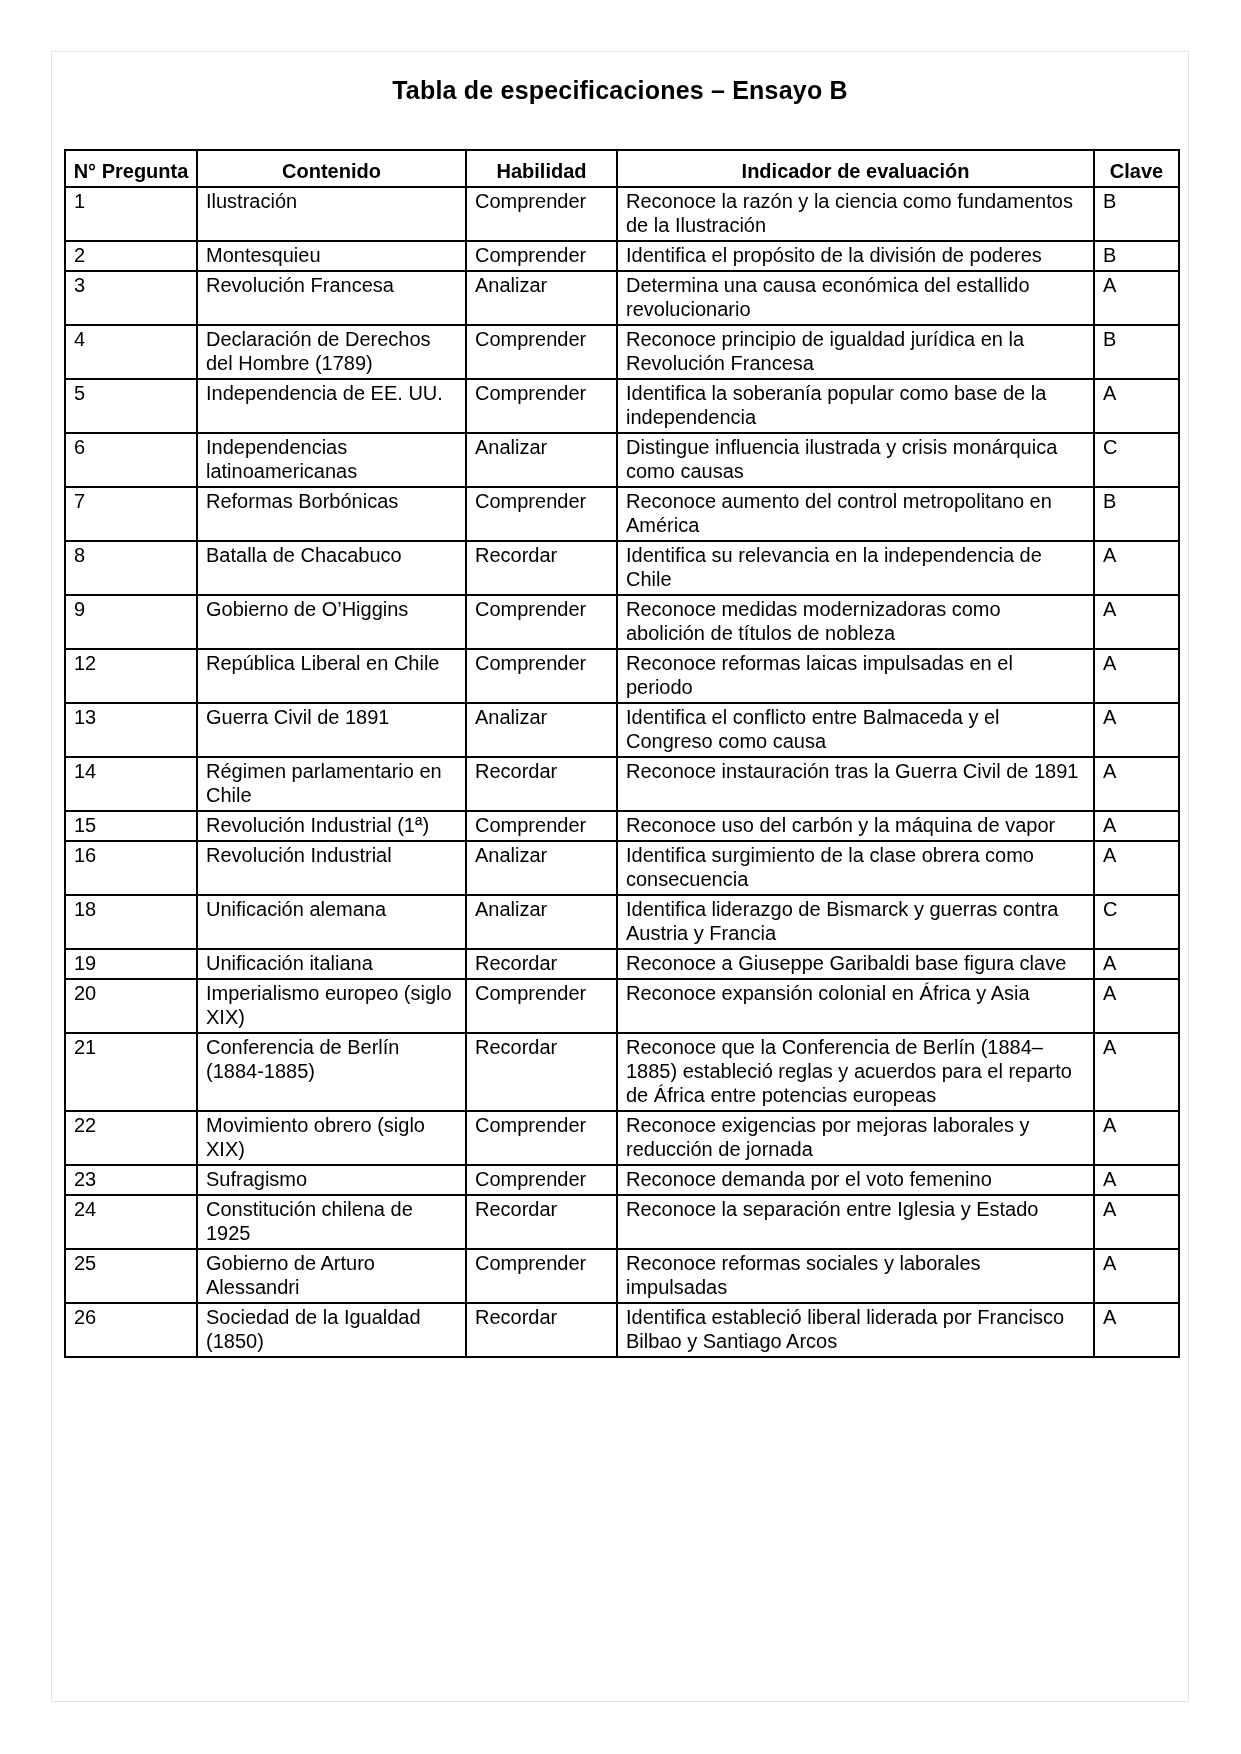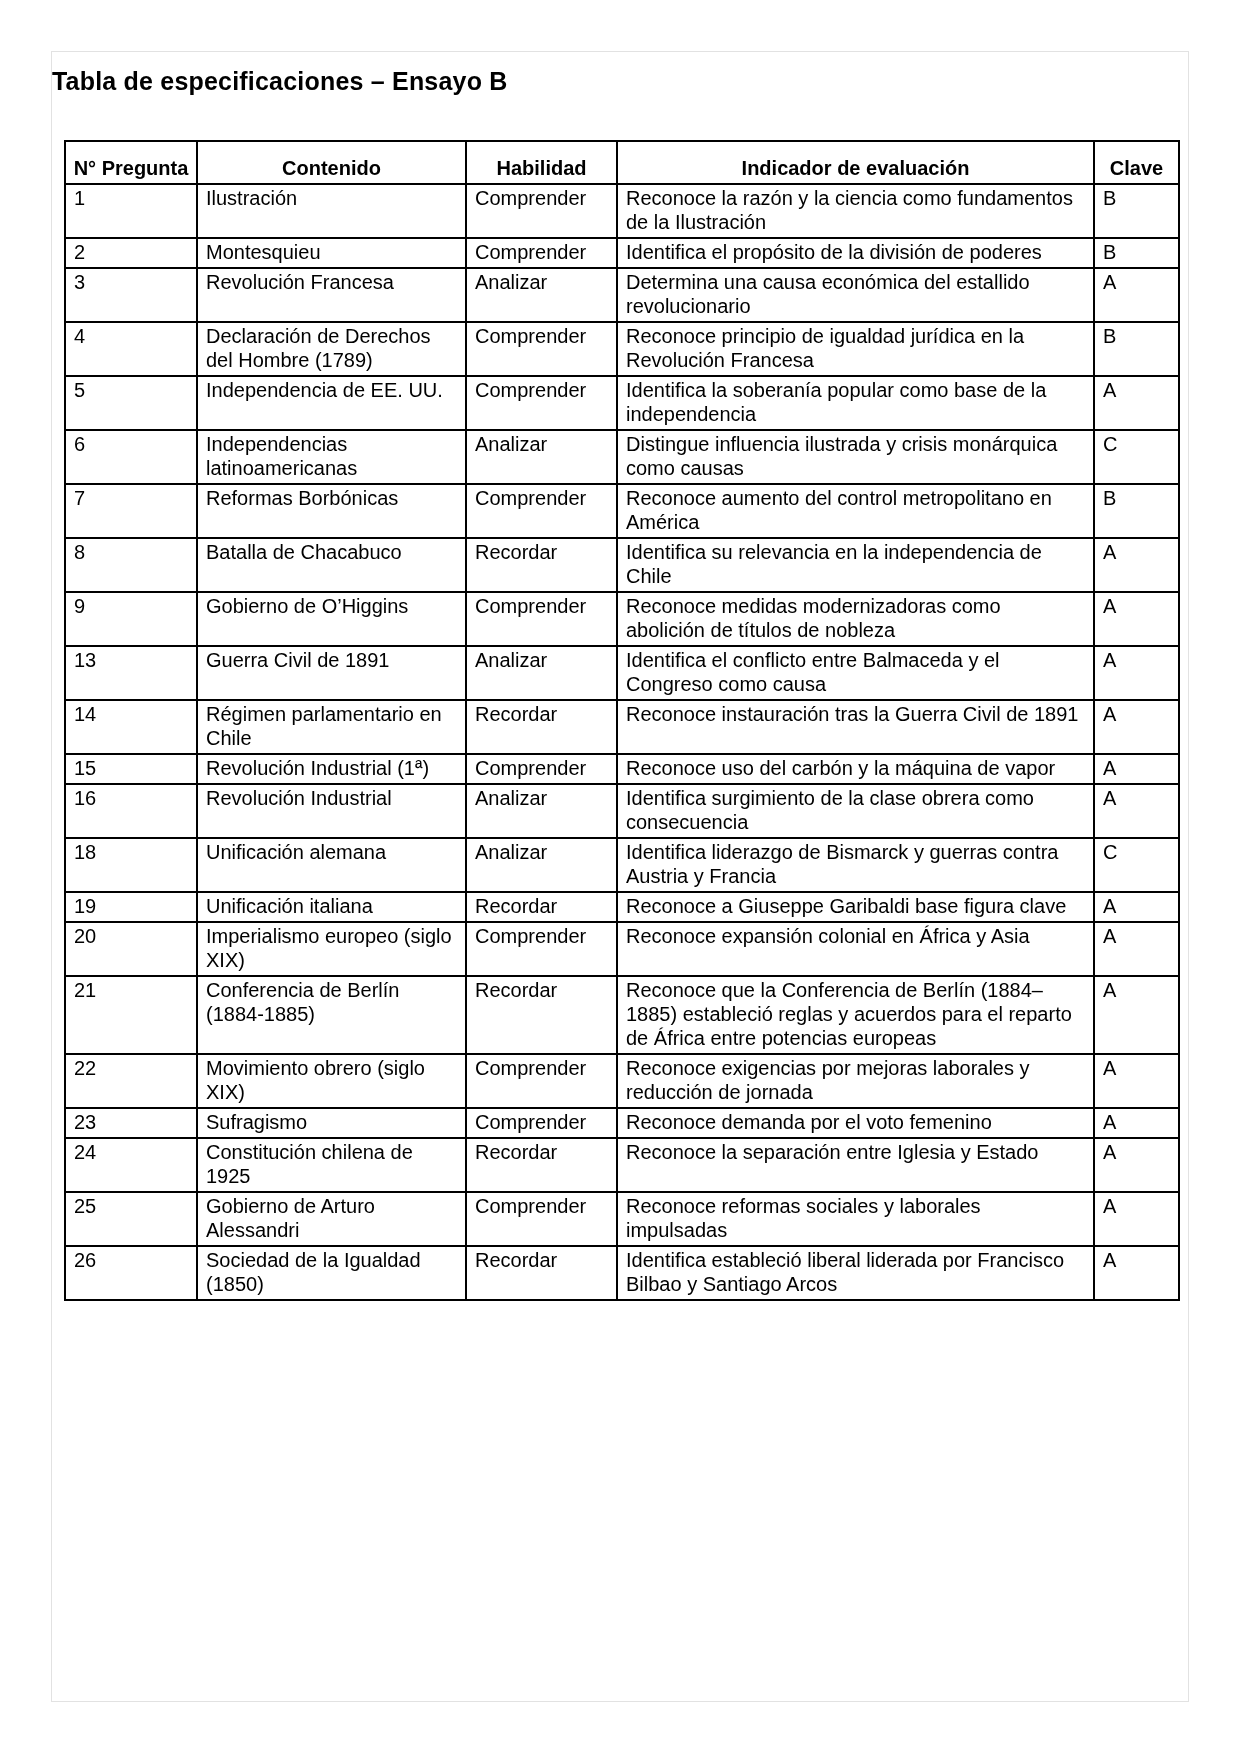--- a/index.html
+++ b/index.html
@@ -13,22 +13,22 @@
   .page {
     position: absolute;
     left: 51px;
     top: 51px;
     width: 1138px;
     height: 1651px;
     background: #ffffff;
     border: 1px solid #e2e2e2;
   }
   .doc-title {
-    margin-top: 15px;
-    text-align: left;
+    margin-top: 24px;
+    text-align: center;
     font-size: 25px;
     line-height: 29px;
     font-weight: bold;
     letter-spacing: 0.2px;
   }
   table.spec-table {
     border-collapse: collapse;
     table-layout: fixed;
     width: 1114px;
     margin: 44px 0 0 12px;
@@ -43,21 +43,21 @@
     vertical-align: top;
     font-size: 20px;
     line-height: 24px;
     padding: 1px 8px 3px 8px;
     overflow: hidden;
     word-wrap: break-word;
   }
   .spec-table th {
     font-weight: bold;
     text-align: center;
-    padding: 14px 4px 3px 4px;
+    padding: 8px 4px 3px 4px;
   }
   .spec-table td {
     font-weight: normal;
     text-align: left;
   }
 </style>
 </head>
 <body>
 
 <div class="page">
@@ -139,20 +139,27 @@
     <td>A</td>
   </tr>
         <tr>
     <td>9</td>
     <td>Gobierno de O’Higgins</td>
     <td>Comprender</td>
     <td>Reconoce medidas modernizadoras como abolición de títulos de nobleza</td>
     <td>A</td>
   </tr>
         <tr>
+    <td>12</td>
+    <td>República Liberal en Chile</td>
+    <td>Comprender</td>
+    <td>Reconoce reformas laicas impulsadas en el periodo</td>
+    <td>A</td>
+  </tr>
+        <tr>
     <td>13</td>
     <td>Guerra Civil de 1891</td>
     <td>Analizar</td>
     <td>Identifica el conflicto entre Balmaceda y el Congreso como causa</td>
     <td>A</td>
   </tr>
         <tr>
     <td>14</td>
     <td>Régimen parlamentario en Chile</td>
     <td>Recordar</td>

